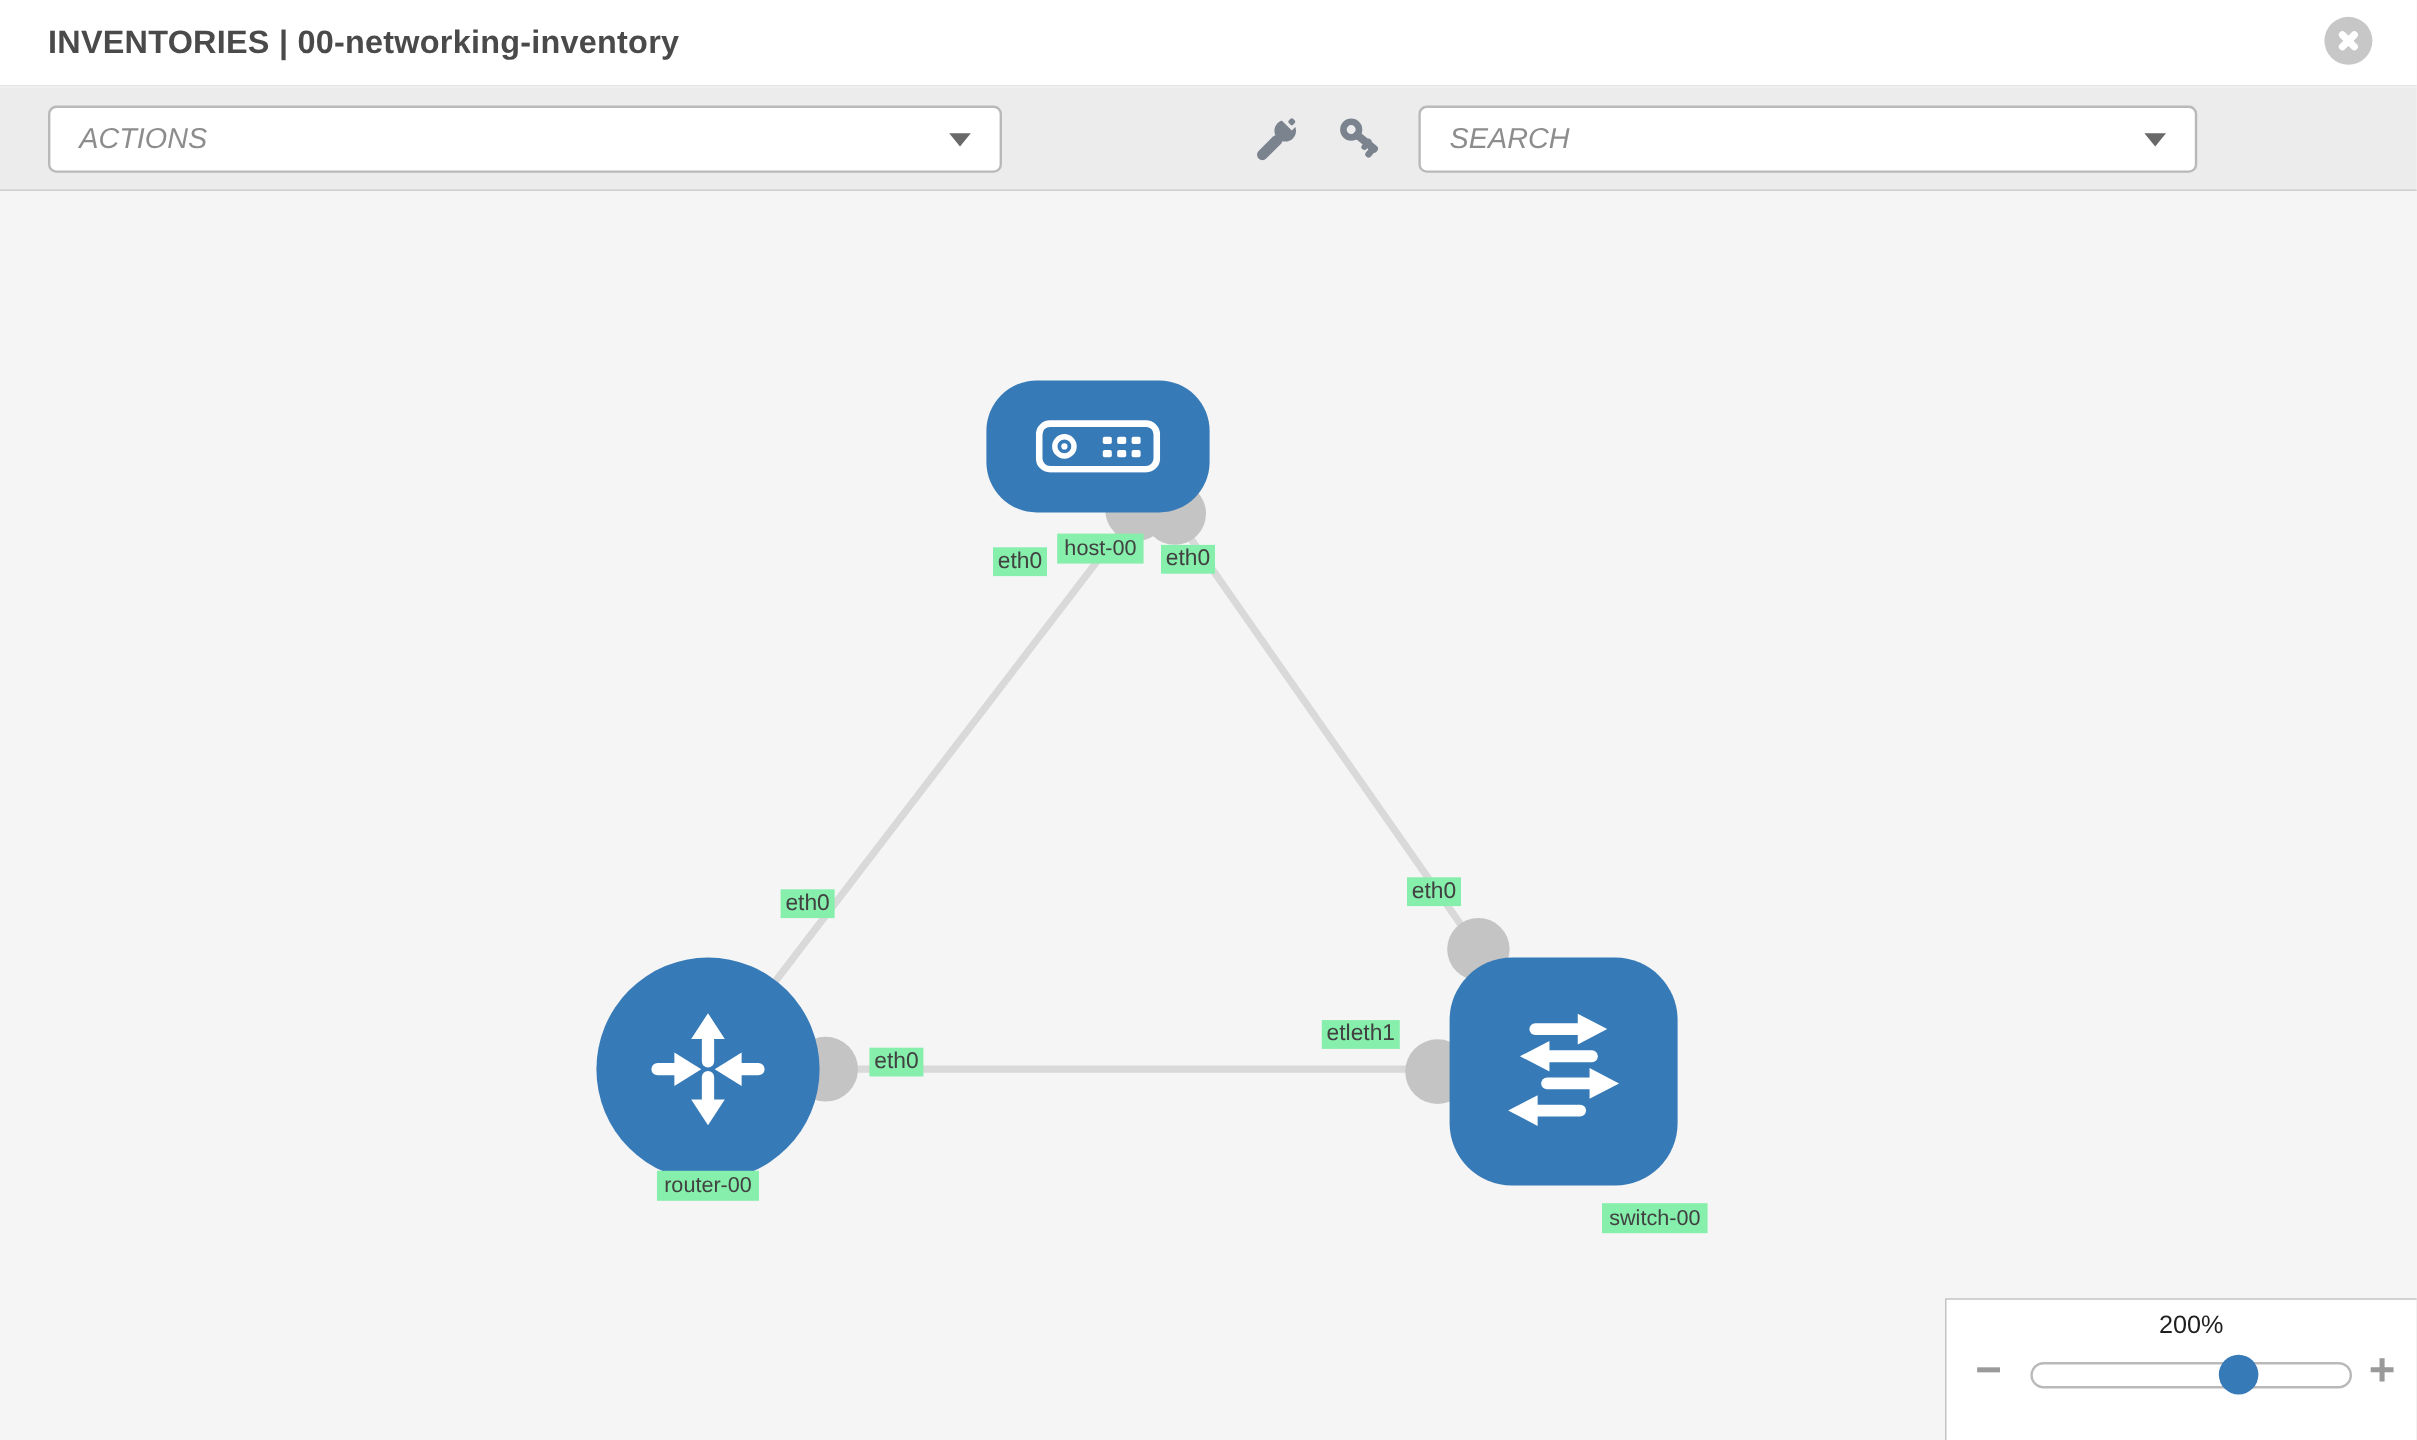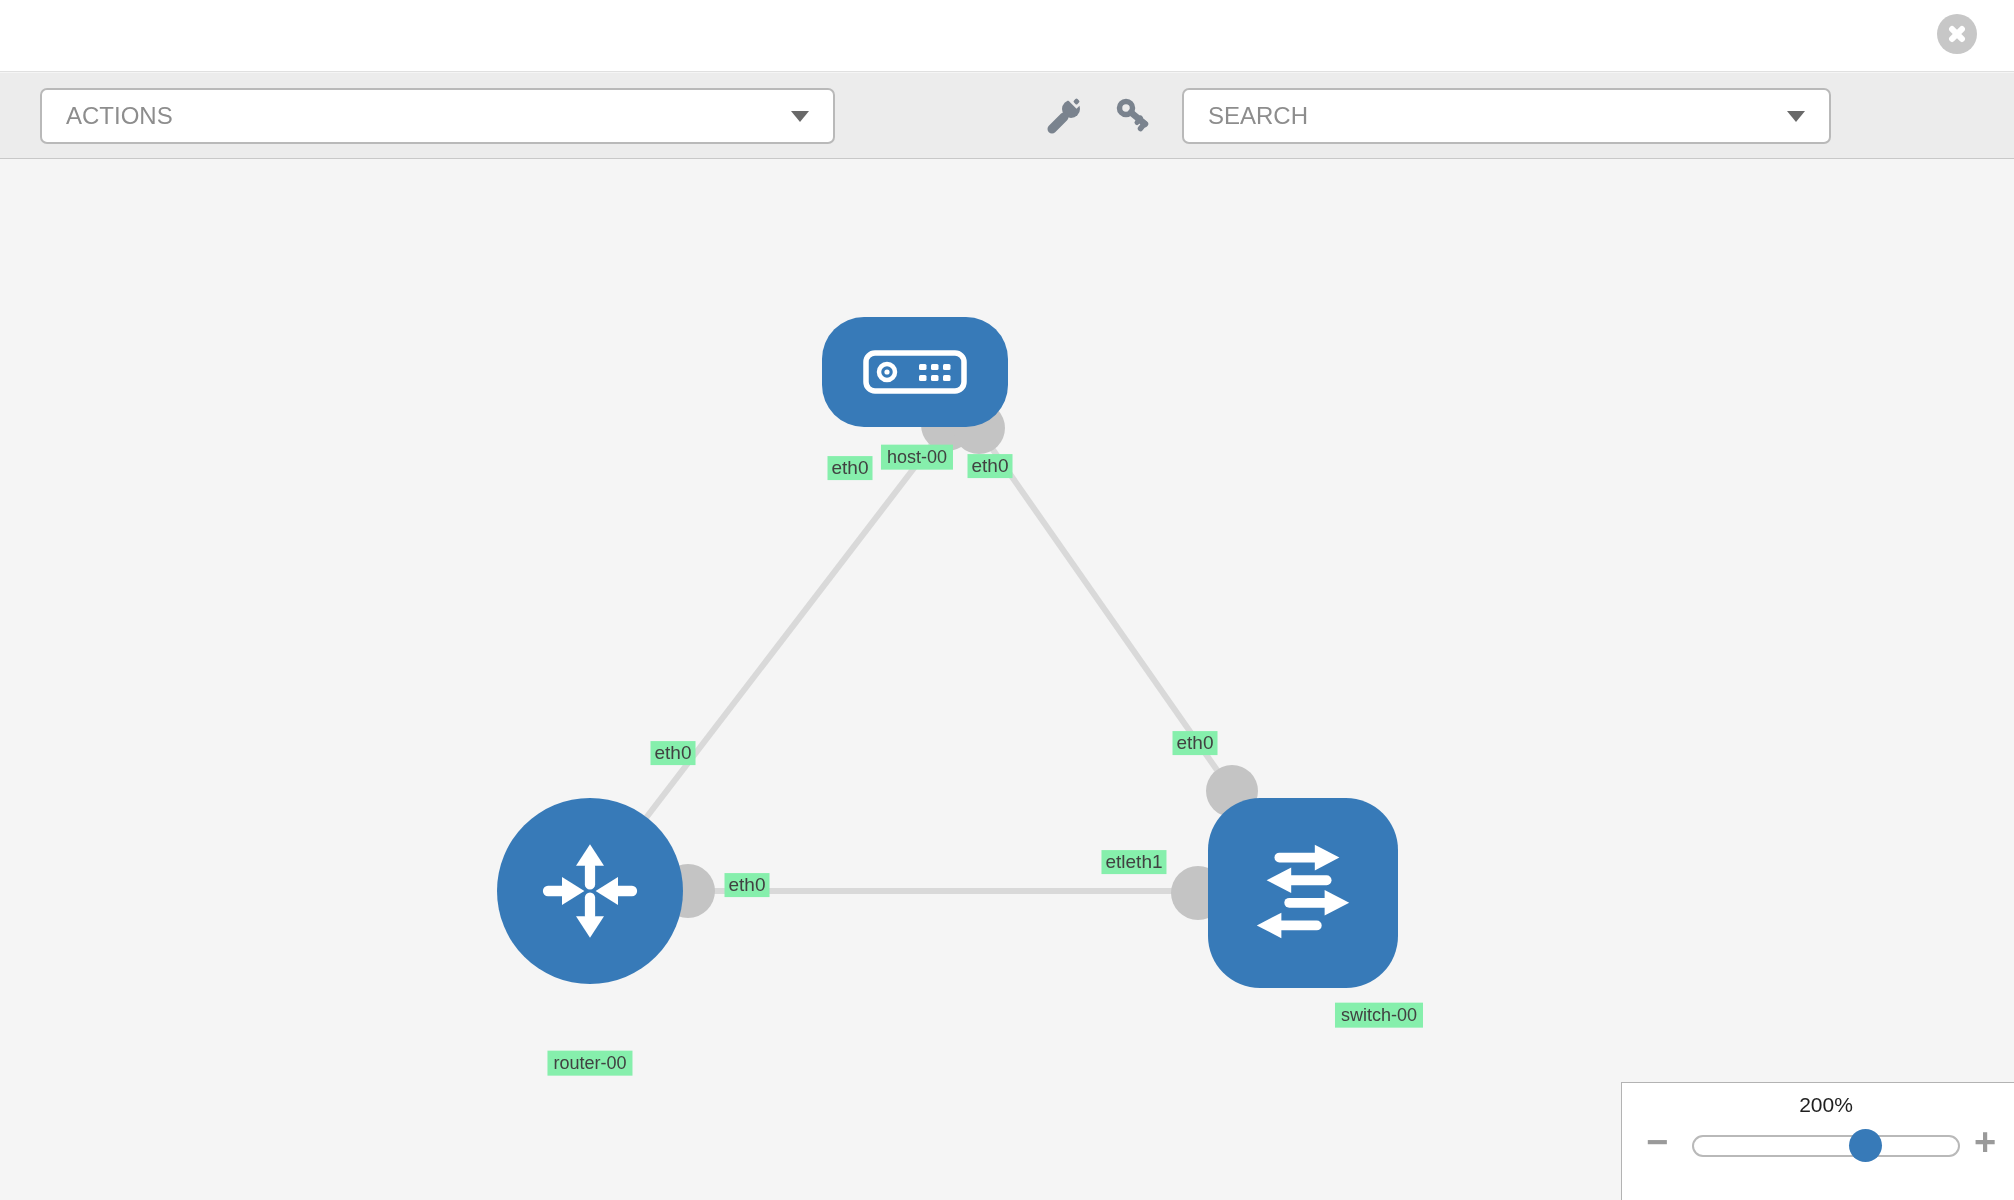--- a/index.html
+++ b/index.html
@@ -32,21 +32,21 @@
 
   
   .toolbar {
     position: absolute; top: 73px; left: 0; width: 2014px; height: 86px;
     background: #ececec; border-bottom: 1px solid #c8c8c8;
   }
   .select-box {
     position: absolute; top: 15px; height: 56px;
     background: #ffffff; border: 2px solid #b9b9b9; border-radius: 7px;
     display: flex; align-items: center; justify-content: space-between;
-    padding: 0 24px; color: #8d8d8d; font-size: 24px; cursor: pointer;
+    padding: 0 24px; color: #8d8d8d; font-size: 24px; cursor: pointer; font-style: italic;
   }
   .select-actions { left: 40px;  width: 795px; }
   .select-search  { left: 1182px; width: 649px; }
   .caret-down {
     width: 0; height: 0;
     border-left: 9px solid transparent; border-right: 9px solid transparent;
     border-top: 11px solid #696969;
   }
   .tool-btn { position: absolute; top: 24px; width: 40px; height: 40px; cursor: pointer; }
   .tool-wrench { left: 1044px; }
@@ -66,21 +66,21 @@
 
   .g-label {
     position: absolute; transform: translate(-50%,-50%);
     background: #86efac; color: #414141; white-space: nowrap;
     padding: 2px 6px; line-height: 1.15;
   }
   .node-label { font-size: 18px; }
   .if-label   { font-size: 19px; padding: 1px 4px; }
 
   .lbl-host      { left: 917px;  top: 297px; }
-  .lbl-router    { left: 590px;  top: 903px; text-align: right; }
+  .lbl-router    { left: 590px;  top: 828px; text-align: right; }
   .lbl-switch    { left: 1379px; top: 855px; }
   .lbl-eth-hl    { left: 850px;  top: 308px; }
   .lbl-eth-hr    { left: 990px;  top: 306px; }
   .lbl-eth-rt    { left: 673px;  top: 593px; }
   .lbl-eth-rr    { left: 747px;  top: 725px; }
   .lbl-eth-sl    { left: 1134px; top: 702px; }
   .lbl-eth-st    { left: 1195px; top: 583px; }
 
   
   .zoom-panel {
@@ -103,20 +103,21 @@
   }
   .zoom-thumb {
     position: absolute; left: 155px; top: -8px; width: 33px; height: 33px;
     border-radius: 50%; background: #377ab8; cursor: grab;
   }
 </style>
 </head>
 <body>
 
 <div class="header">
+  <div class="page-title">INVENTORIES | 00-networking-inventory</div>
   <div class="close-btn">
     <span class="close-x"></span>
   </div>
 </div>
 
 <div class="toolbar">
   <div class="select-box select-actions">
     <span>ACTIONS</span>
     <span class="caret-down"></span>
   </div>

